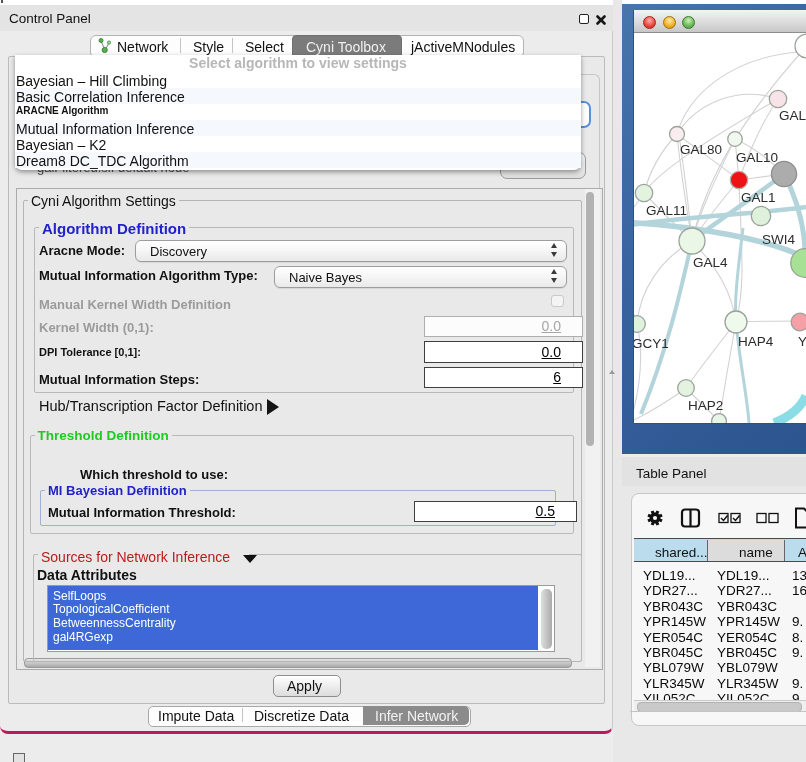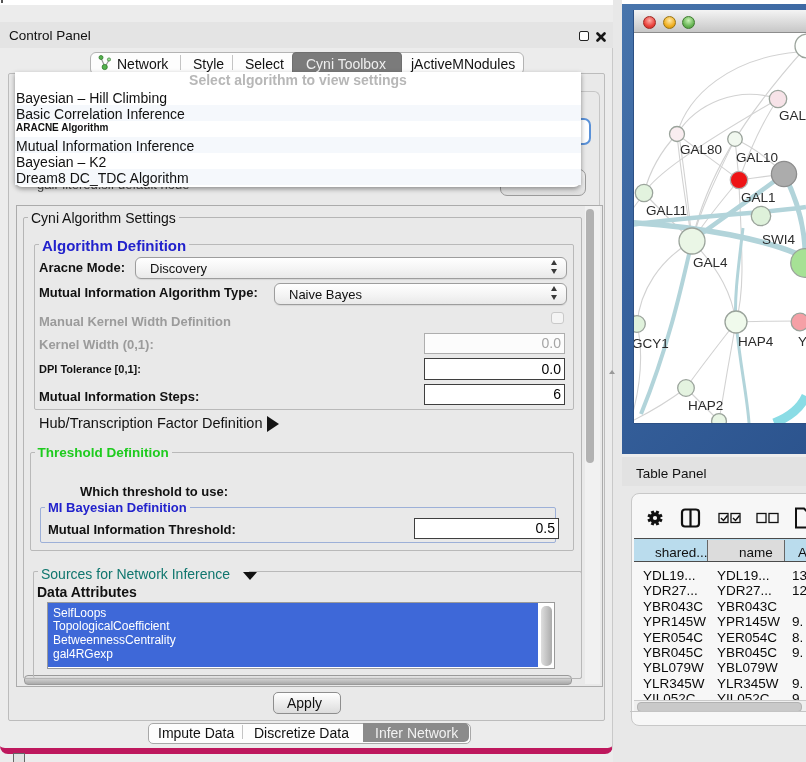--- a/index.html
+++ b/index.html
@@ -10,29 +10,29 @@
 .lbl{font-size:13px;color:#111;white-space:nowrap;}
 .grp{position:absolute;border:1px solid #b9b9b9;border-radius:2px;}
 .grp>span{position:absolute;top:-8px;left:4px;background:#e9e9e9;padding:0 3px;font-size:14px;white-space:nowrap;}
 .combo{position:absolute;border:1px solid #9d9d9d;border-radius:6px;
   background:linear-gradient(#ffffff,#f4f4f4 55%,#e9e9e9);box-shadow:0 1px 1px rgba(0,0,0,.08);}
 .combo .ct{position:absolute;left:14px;top:3px;font-size:13px;color:#111;}
 .arr{position:absolute;width:0;height:0;border-left:3.5px solid transparent;border-right:3.5px solid transparent;}
 .arr.up{border-bottom:5.5px solid #3a3a3a;}
 .arr.dn{border-top:5.5px solid #3a3a3a;}
 .fld{position:absolute;background:#fff;border:1.5px solid #3f3f3f;font-size:13px;color:#000;
-  text-align:right;padding-right:3px;line-height:20px;}
+  text-align:right;padding-right:21px;line-height:20px;text-decoration:underline;}
 </style>
 </head>
 <body>
 
 <div class="abs" style="left:0;top:0;width:806px;height:5px;background:#ffffff;"></div>
 <div class="abs" style="left:1px;top:0;width:2px;height:3px;background:#555;"></div>
 
-<div class="abs" id="cp" style="left:0;top:5px;width:612px;height:726px;background:#ececec;border-right:1px solid #c9c9c9;border-bottom:6px solid #be185d;border-radius:0 0 8px 8px;margin-top:17px;">
+<div class="abs" id="cp" style="left:0;top:5px;width:612px;height:726px;background:#ececec;border-right:1px solid #c9c9c9;border-bottom:3px solid #be185d;border-radius:0 0 8px 8px;">
 
   <div class="abs" style="left:0;top:0;width:613px;height:26px;background:#e4e4e4;"></div>
   <div class="abs lbl" style="left:9px;top:6px;font-size:13.5px;">Control Panel</div>
   <div class="abs" style="left:579px;top:9px;width:8px;height:8px;border:1.6px solid #222;border-radius:2px;background:#fff;"></div>
   <svg class="abs" style="left:596px;top:10px;" width="10" height="10" viewBox="0 0 10 10">
     <g stroke="#161616" stroke-width="2.6" stroke-linecap="round">
       <line x1="1.5" y1="1.5" x2="8.5" y2="8.5"></line>
         <line x1="8.5" y1="1.5" x2="1.5" y2="8.5"></line>
     </g>
     </svg>
@@ -105,21 +105,21 @@
   </div>
   <div class="abs lbl bold" style="left:80px;top:462px;font-size:13px;">Which threshold to use:</div>
 
   <div class="grp" style="left:40px;top:485px;width:514px;height:34px;border-color:#9db0d8;">
     <span class="bold" style="color:#2222cc;font-size:13px;">MI Bayesian Definition</span>
   </div>
   <div class="abs lbl bold" style="left:48px;top:500px;font-size:13px;">Mutual Information Threshold:</div>
   <div class="fld" style="left:414px;top:495.5px;width:140px;height:19px;line-height:19px;font-size:14px;">0.5</div>
 
   <div class="grp" style="left:33px;top:549px;width:547px;height:106px;border-bottom:none;">
-    <span style="color:#0f766e;font-size:14px;top:-6px;">Sources for Network Inference&nbsp;&nbsp;&nbsp;&nbsp;</span>
+    <span style="color:#b91c1c;font-size:14px;top:-6px;">Sources for Network Inference&nbsp;&nbsp;&nbsp;&nbsp;</span>
   </div>
   <div class="abs" style="left:243px;top:549.5px;width:0;height:0;border-left:7.5px solid transparent;border-right:7.5px solid transparent;border-top:8.5px solid #111;"></div>
   <div class="abs lbl bold" style="left:37px;top:562px;font-size:14px;">Data Attributes</div>
   <div class="abs" style="left:47px;top:580px;width:506px;height:65px;background:#fff;border:1px solid #9a9a9a;"></div>
   <div class="abs" style="left:48px;top:581px;width:490px;height:64px;background:#3e68d8;"></div>
   <div class="abs lbl" style="left:53px;top:583.5px;font-size:12px;color:#fff;">SelfLoops</div>
   <div class="abs lbl" style="left:53px;top:597.4px;font-size:12px;color:#fff;">TopologicalCoefficient</div>
   <div class="abs lbl" style="left:53px;top:611.3px;font-size:12px;color:#fff;">BetweennessCentrality</div>
   <div class="abs lbl" style="left:53px;top:625.2px;font-size:12px;color:#fff;">gal4RGexp</div>
   <div class="abs" style="left:541px;top:584px;width:11px;height:60px;background:linear-gradient(90deg,#dedede,#ababab);border-radius:5px;"></div>
@@ -266,21 +266,21 @@
 <div class="abs" style="left:784px;top:539.5px;width:1px;height:21px;background:#666;"></div>
 <div class="abs lbl" style="left:655px;top:545px;font-size:13.5px;">shared...</div>
 <div class="abs lbl" style="left:739px;top:545px;font-size:13.5px;">name</div>
 <div class="abs lbl" style="left:798px;top:545px;font-size:13.5px;">A</div>
 <div class="abs" style="left:634px;top:562px;width:172px;height:138px;overflow:hidden;font-size:13.5px;color:#0a0a0a;">
   <div style="position:absolute;left:9px;top:6.0px;">YDL19...</div>
     <div style="position:absolute;left:83px;top:6.0px;">YDL19...</div>
     <div style="position:absolute;left:158px;top:6.0px;">13</div>
   <div style="position:absolute;left:9px;top:21.4px;">YDR27...</div>
     <div style="position:absolute;left:83px;top:21.4px;">YDR27...</div>
-    <div style="position:absolute;left:158px;top:21.4px;">12</div>
+    <div style="position:absolute;left:158px;top:21.4px;">16</div>
   <div style="position:absolute;left:9px;top:36.7px;">YBR043C</div>
     <div style="position:absolute;left:83px;top:36.7px;">YBR043C</div>
   <div style="position:absolute;left:9px;top:52.1px;">YPR145W</div>
     <div style="position:absolute;left:83px;top:52.1px;">YPR145W</div>
     <div style="position:absolute;left:158px;top:52.1px;">9.</div>
   <div style="position:absolute;left:9px;top:67.5px;">YER054C</div>
     <div style="position:absolute;left:83px;top:67.5px;">YER054C</div>
     <div style="position:absolute;left:158px;top:67.5px;">8.</div>
   <div style="position:absolute;left:9px;top:82.8px;">YBR045C</div>
     <div style="position:absolute;left:83px;top:82.8px;">YBR045C</div>

